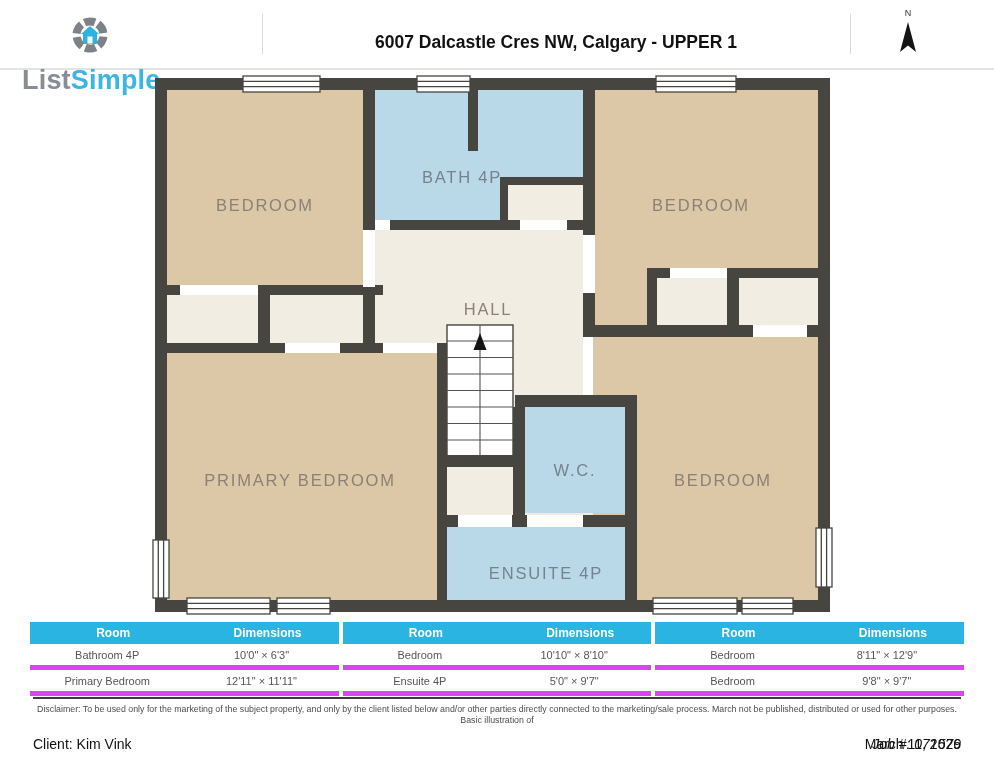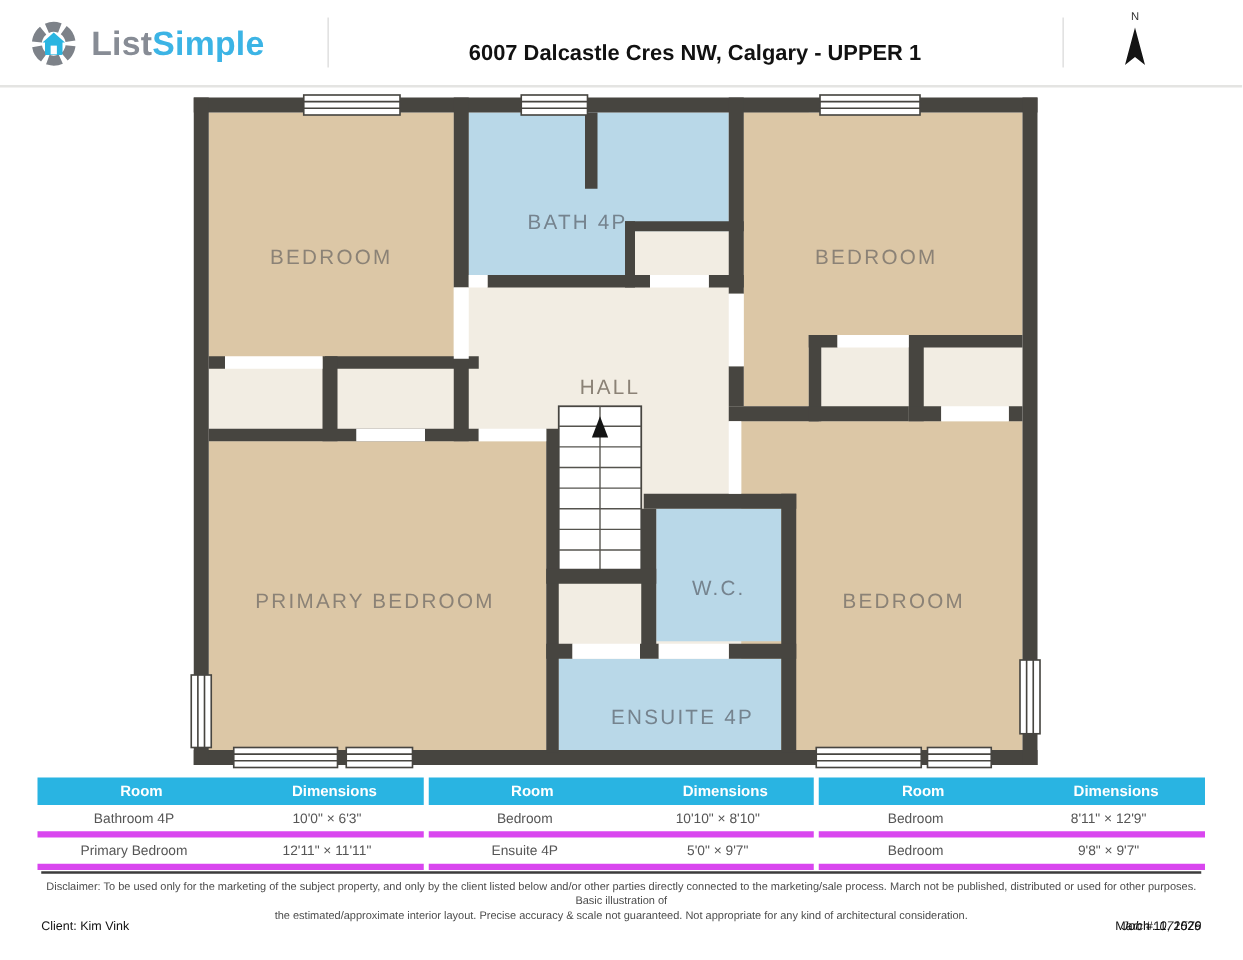--- a/index.html
+++ b/index.html
@@ -2,21 +2,21 @@
 <html><head>
 <meta charset="utf-8">
 <style>
   html,body{margin:0;padding:0;background:#fff;}
   .page{position:relative;width:994px;height:768px;background:#fff;overflow:hidden;
         font-family:"Liberation Sans",sans-serif;}
 
   
   .header{position:absolute;left:0;top:0;width:994px;height:68px;background:#fff;
           border-bottom:2px solid #e4e4e2;}
-  .logo{position:absolute;left:22px;top:12px;display:flex;align-items:center;gap:7px;}
+  .logo{position:absolute;left:22px;top:12px;display:flex;align-items:center;gap:7px;flex-direction:column;}
   .logo-text{font-size:27px;font-weight:600;letter-spacing:.2px;}
   .logo-list{color:#878c95;}
   .logo-simple{color:#3cb4e5;}
   .hdr-divider{position:absolute;top:14px;width:1px;height:40px;background:#d9d9d9;}
   .hdr-divider.d1{left:262px;}
   .hdr-divider.d2{left:850px;}
   .title{position:absolute;left:262px;top:0;width:588px;height:84px;display:flex;
          align-items:center;justify-content:center;font-size:17.5px;font-weight:700;color:#111;}
   .north{position:absolute;left:888px;top:8px;width:40px;height:54px;text-align:center;}
   .north .n-label{font-size:9px;color:#333;line-height:10px;}
@@ -34,21 +34,21 @@
   .thead .hcell{flex:1;color:#fff;font-weight:700;font-size:12px;display:flex;
                 align-items:center;justify-content:center;padding-left:12px;}
   .trow{display:flex;height:21px;border-bottom:5px solid #d946ef;}
   .trow .cell{flex:1;font-size:11px;color:#555;display:flex;align-items:center;
               justify-content:center;}
 
   
   .foot-line{position:absolute;left:33px;top:697px;width:928px;height:2px;background:#3c3c3c;}
   .disclaimer{position:absolute;left:36px;top:704px;width:922px;text-align:center;
               font-size:8.8px;line-height:1.3;color:#4c4c4c;}
-  .footer{position:absolute;left:33px;top:736px;width:928px;height:18px;font-size:10px;color:#111;}
+  .footer{position:absolute;left:33px;top:736px;width:928px;height:18px;font-size:14px;color:#111;}
   .footer .client{position:absolute;left:0;top:0;}
   .footer .date{position:absolute;left:0;right:0;top:0;text-align:right;}
   .footer .job{position:absolute;right:0;top:0;font-style:italic;}
 </style>
 </head>
 <body>
 
 <div class="page">
 
   <div class="header">
@@ -264,21 +264,20 @@
         <div class="cell">Bedroom</div>
         <div class="cell">9'8" × 9'7"</div>
       </div>
     </div>
 
   </div>
 
   <div class="foot-line"></div>
   <div class="disclaimer">
     <div>Disclaimer: To be used only for the marketing of the subject property, and only by the client listed below and/or other parties directly connected to the marketing/sale process. March not be published, distributed or used for other purposes. Basic illustration of</div>
-    <div>the estimated/approximate interior layout. Precise accuracy &amp; scale not guaranteed. Not appropriate for any kind of architectural consideration.</div>
   </div>
 
   <div class="footer">
     <span class="client">Client: Kim Vink</span>
     <span class="date">March 11, 2026</span>
     <span class="job">Job #: 071579</span>
   </div>
 
 </div>
 

